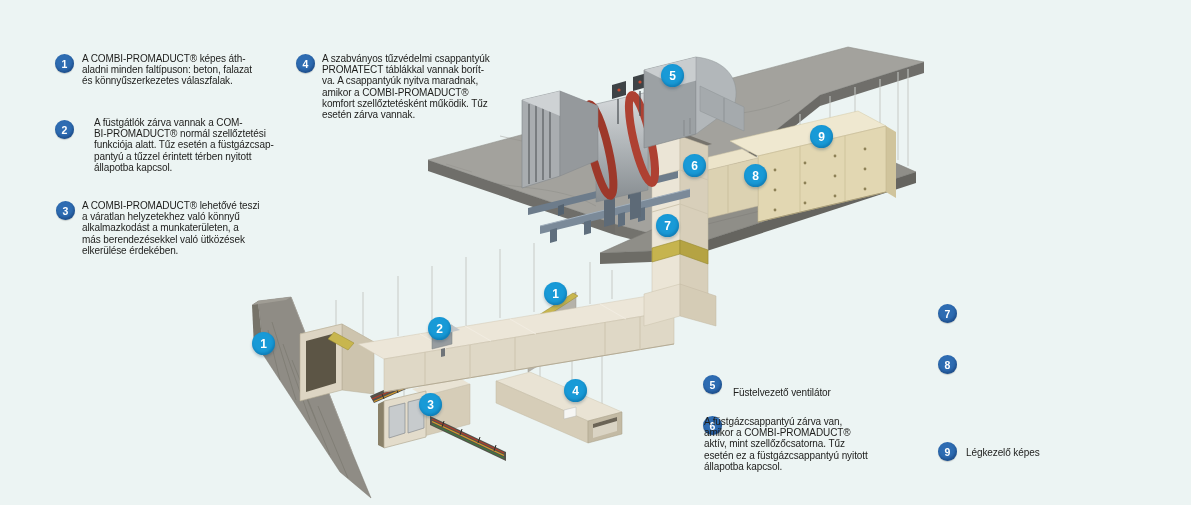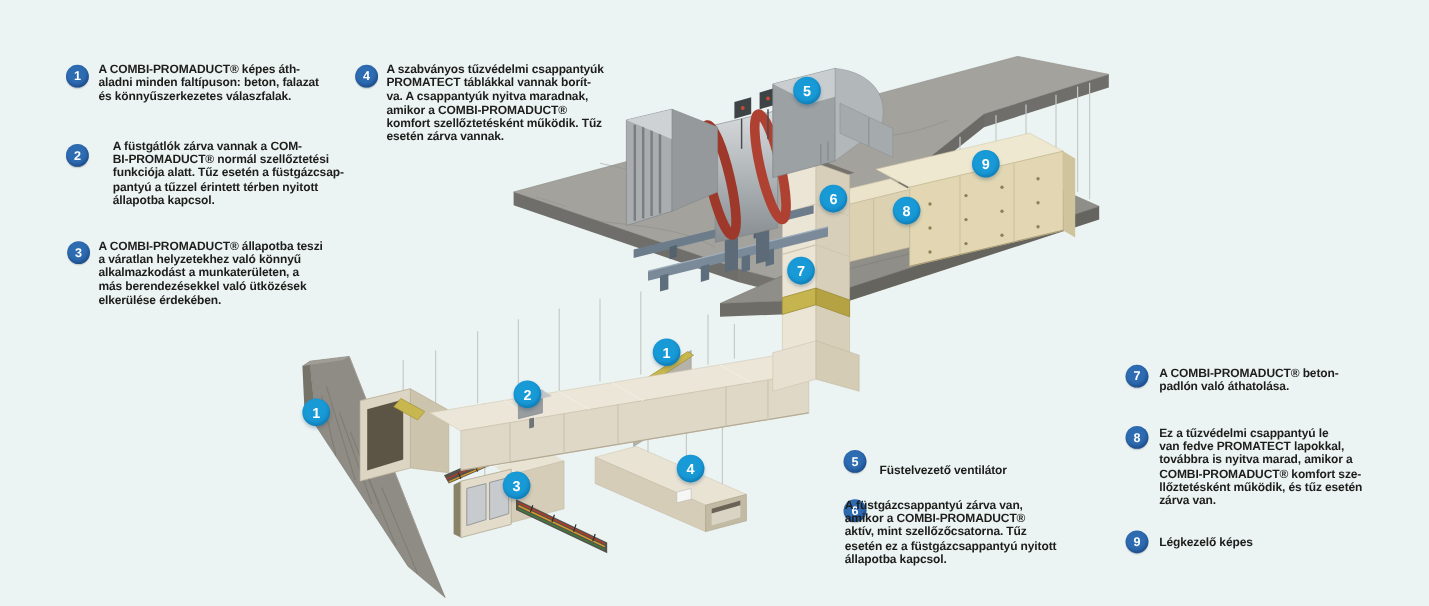--- a/index.html
+++ b/index.html
@@ -9,21 +9,21 @@
     font-family:"Liberation Sans",sans-serif;
   }
   .stage svg{position:absolute;left:0;top:0;}
   .cnum{
     position:absolute;width:19px;height:19px;border-radius:50%;
     background:#2e6cb2;color:#fff;font-weight:bold;font-size:10.5px;
     display:flex;align-items:center;justify-content:center;
     box-shadow:inset -1px -2px 3px rgba(8,40,90,.45), 0 1px 1px rgba(0,0,0,.18);
   }
   .ctext{
-    position:absolute;white-space:pre-line;font-weight:bold;font-size:10px;
+    position:absolute;white-space:pre-line;font-weight:normal;font-size:10px;
     line-height:11.2px;letter-spacing:-0.1px;color:#1d1d1b;
   }
   .dmark{
     position:absolute;width:23px;height:23px;border-radius:50%;
     background:#189ad7;color:#fff;font-weight:bold;font-size:12px;
     display:flex;align-items:center;justify-content:center;
     box-shadow:0 2px 3px rgba(20,60,90,.28), inset -1px -2px 3px rgba(0,80,130,.38);
   }
 </style>
 </head>
@@ -291,21 +291,21 @@
 és könnyűszerkezetes válaszfalak.</div>
 
 <div class="cnum" style="left:55px;top:120px">2</div>
 <div class="ctext" style="left:94px;top:117px;width:210px">A füstgátlók zárva vannak a COM-
 BI-PROMADUCT® normál szellőztetési
 funkciója alatt. Tűz esetén a füstgázcsap-
 pantyú a tűzzel érintett térben nyitott
 állapotba kapcsol.</div>
 
 <div class="cnum" style="left:56px;top:201px">3</div>
-<div class="ctext" style="left:82px;top:200px;width:205px">A COMBI-PROMADUCT® állapotba teszi
+<div class="ctext" style="left:82px;top:200px;width:205px">A COMBI-PROMADUCT® lehetővé teszi
 a váratlan helyzetekhez való könnyű
 alkalmazkodást a munkaterületen, a
 más berendezésekkel való ütközések
 elkerülése érdekében.</div>
 
 <div class="cnum" style="left:296px;top:54px">4</div>
 <div class="ctext" style="left:322px;top:53px;width:195px">A szabványos tűzvédelmi csappantyúk
 PROMATECT táblákkal vannak borít-
 va. A csappantyúk nyitva maradnak,
 amikor a COMBI-PROMADUCT®
@@ -316,27 +316,19 @@
 <div class="ctext" style="left:733px;top:387px;width:180px">Füstelvezető ventilátor</div>
 
 <div class="cnum" style="left:703px;top:416px">6</div>
 <div class="ctext" style="left:704px;top:416px;width:185px">A füstgázcsappantyú zárva van,
 amikor a COMBI-PROMADUCT®
 aktív, mint szellőzőcsatorna. Tűz
 esetén ez a füstgázcsappantyú nyitott
 állapotba kapcsol.</div>
 
 <div class="cnum" style="left:938px;top:304px">7</div>
-<div class="ctext" style="left:966px;top:306px;width:190px">A COMBI-PROMADUCT® beton-
-padlón való áthatolása.</div>
 
 <div class="cnum" style="left:938px;top:355px">8</div>
-<div class="ctext" style="left:966px;top:356px;width:200px">Ez a tűzvédelmi csappantyú le
-van fedve PROMATECT lapokkal,
-továbbra is nyitva marad, amikor a
-COMBI-PROMADUCT® komfort sze-
-llőztetésként működik, és tűz esetén
-zárva van.</div>
 
 <div class="cnum" style="left:938px;top:442px">9</div>
 <div class="ctext" style="left:966px;top:447px;width:190px">Légkezelő képes</div>
 
 </div>
 
 </body></html>

